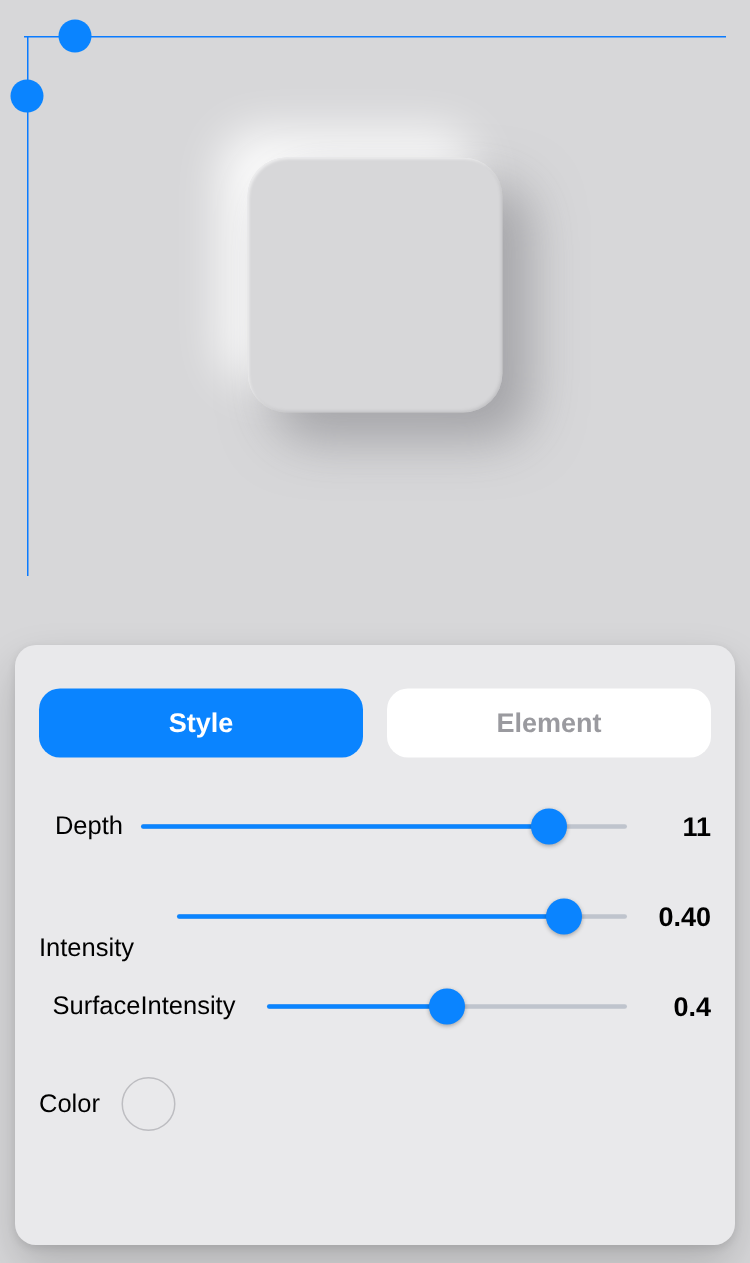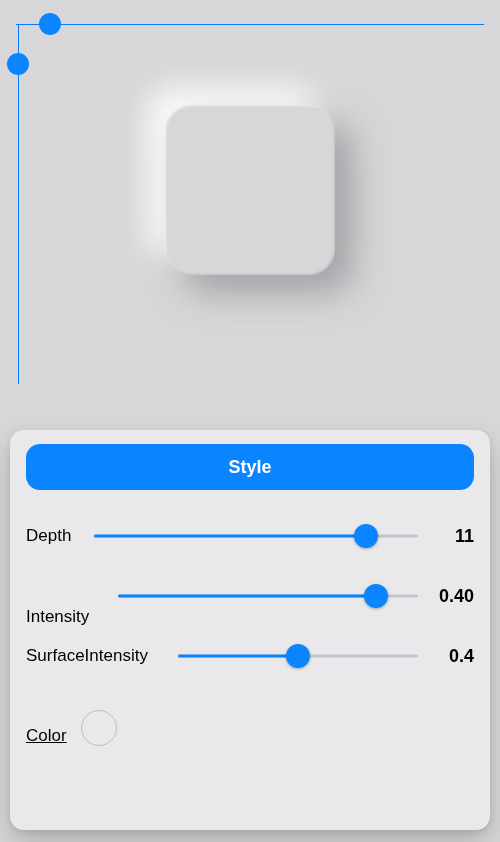--- a/index.html
+++ b/index.html
@@ -64,20 +64,21 @@
         0 2px 6px rgba(0,0,0,0.10);
       padding:14px 16px 10px 16px;
     }
 
     .segmented{
       display:flex;
       gap:16px;
       width:100%;
       height:46px;
       margin-bottom:26px;
+      margin-top:15px;
     }
     .seg{
       flex:1;
       display:flex; align-items:center; justify-content:center;
       height:46px;
       border-radius:14px;
       font-size:18px; font-weight:600;
       cursor:pointer;
     }
     .seg.active{
@@ -131,28 +132,27 @@
     }
     .slider-thumb{
       position:absolute;
       width:24px;height:24px;border-radius:50%;
       background:#0a84ff;
       top:50%;
       transform:translate(-50%,-50%);
       box-shadow:0 1px 3px rgba(0,0,0,0.3);
     }
 
-    .row-depth .label{width:56px;}
+    .row-depth .label{width:56px;text-align:right;}
     .row-intensity .label{width:80px;margin-top:41px;}
-    .row-surface .label{width:140px;}
+    .row-surface .label{width:140px;text-align:center;}
 
     .color-row{
-      display:flex; align-items:flex-end;
+      display:flex; align-items:center;
       height:50px;
-      text-decoration:underline;
     }
     .color-swatch{
       width:36px;height:36px;border-radius:50%;
       background:#e9e9eb;
       border:1.5px solid #bdbdc1;
       margin-left:14px;
     }
   </style>
 </head>
 <body>
@@ -164,20 +164,23 @@
   <div class="axis-thumb" style="left:18px; top:64px;"></div>
   <div class="neumorph-card"></div>
 </div>
 
 <div class="panel">
 
   <div class="segmented">
     <div class="seg active">
       <span>Style</span>
     </div>
+    <div class="seg inactive">
+      <span>Element</span>
+    </div>
   </div>
 
   <div class="control-row row-depth">
     <div class="label">Depth</div>
     <div class="slider">
       <div class="slider-track"></div>
       <div class="slider-fill" style="width:84%;"></div>
       <div class="slider-thumb" style="left:84%;"></div>
     </div>
     <div class="value">11</div>

